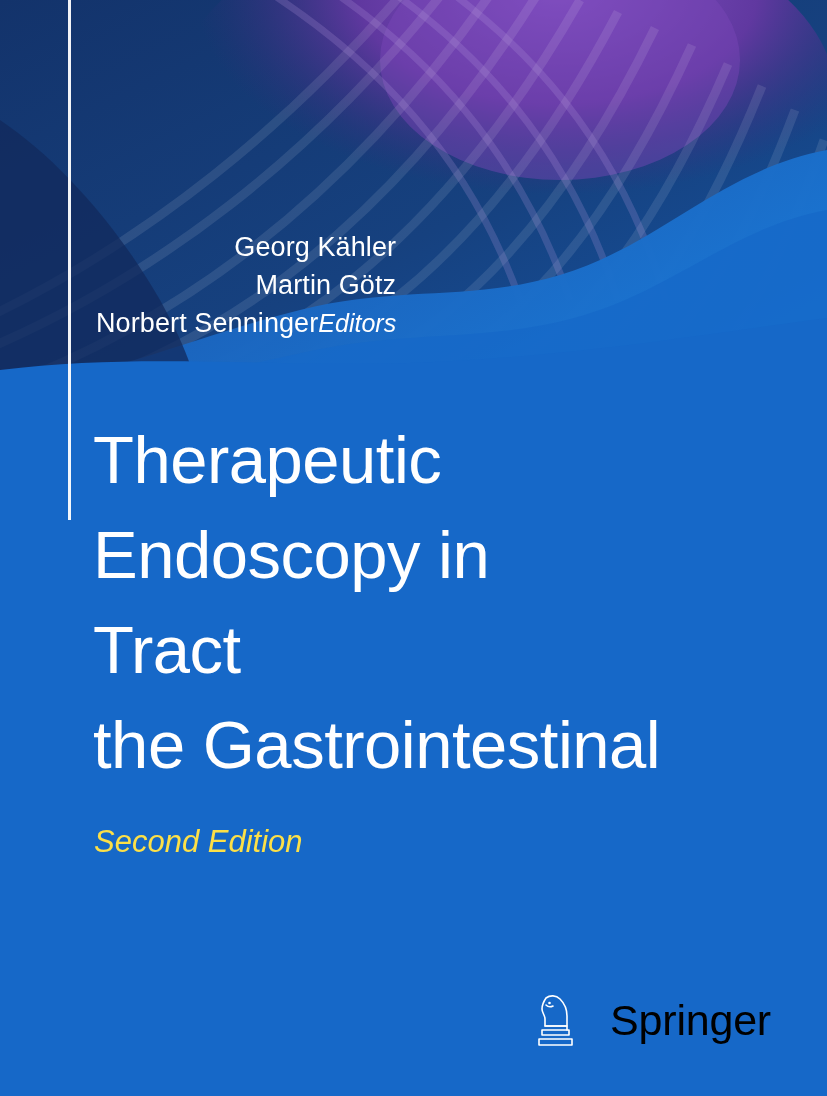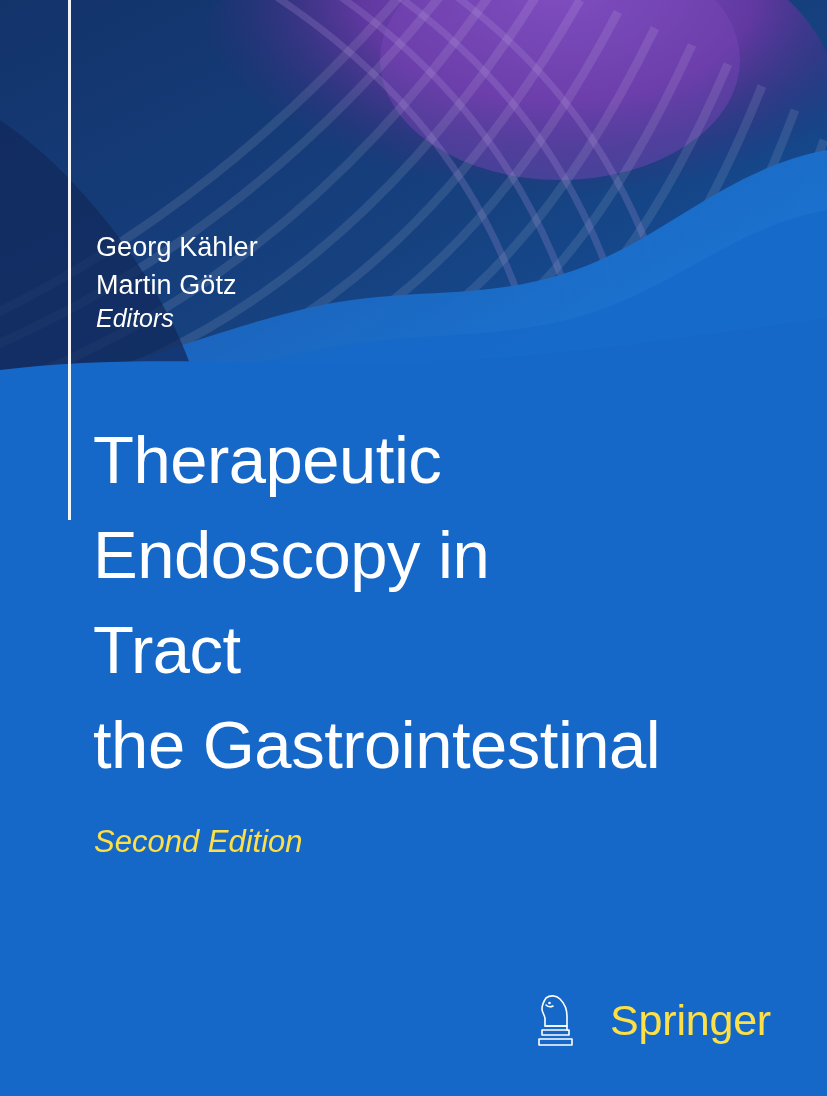--- a/index.html
+++ b/index.html
@@ -58,20 +58,21 @@
     left: 96px;
     top: 228px;
     color: #ffffff;
   }
   .editors .name {
     font-size: 27px;
     line-height: 38px;
     font-weight: 400;
     letter-spacing: .1px;
     white-space: nowrap;
+    text-align: right;
   }
   .editors .editors-row {
     display: flex;
     align-items: baseline;
     white-space: nowrap;
   }
   .editors .editors-tag {
     font-size: 25px;
     font-style: italic;
     font-weight: 400;
@@ -103,21 +104,21 @@
   }
 
   
   .publisher {
     position: absolute;
     right: 56px;
     bottom: 48px;
     display: flex;
     align-items: center;
     gap: 32px;
-    color: #fde047;
+    color: #000000;
   }
   .publisher .logo-mark {
     width: 46px;
     height: 56px;
   }
   .publisher .logo-text {
     font-size: 43px;
     letter-spacing: -0.2px;
     font-weight: 400;
   }
@@ -188,20 +189,21 @@
   </div>
 
   <div class="lower"></div>
 
   <div class="rule"></div>
 
   <div class="editors">
     <div class="name">Georg Kähler</div>
     <div class="name">Martin Götz</div>
     <div class="editors-row">
+      <span class="name">Norbert Senninger</span>
       <span class="editors-tag">Editors</span>
     </div>
   </div>
 
   <div class="title">
     <span class="line">Therapeutic</span>
     <span class="line">Endoscopy in</span>
     <span class="line">Tract</span>
     <span class="line">the Gastrointestinal</span>
   </div>

